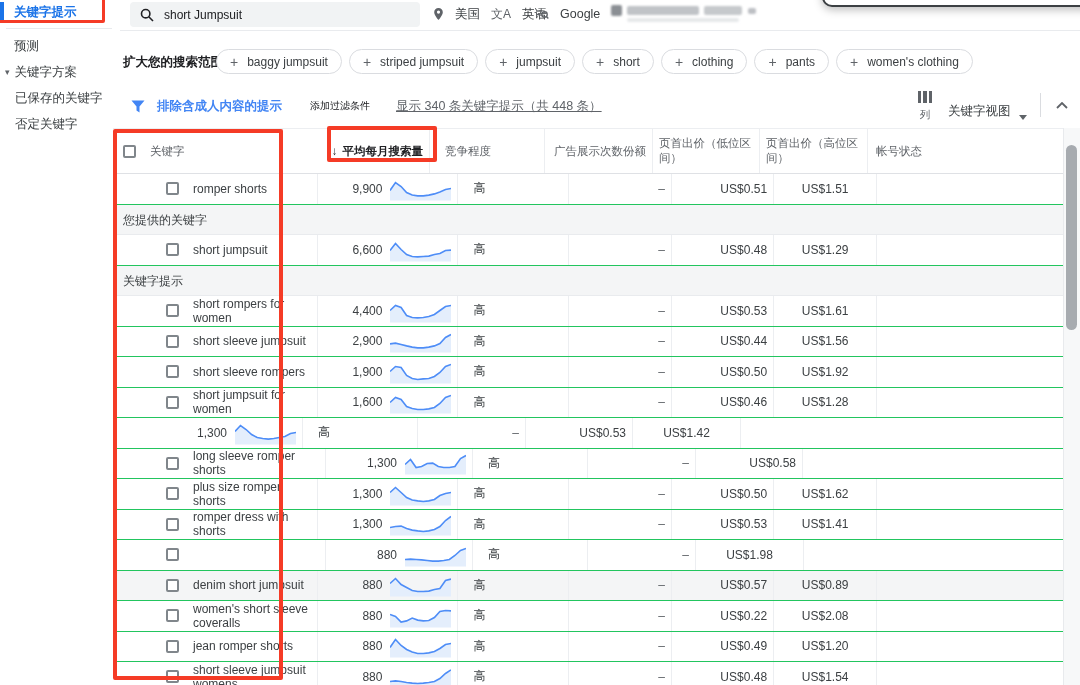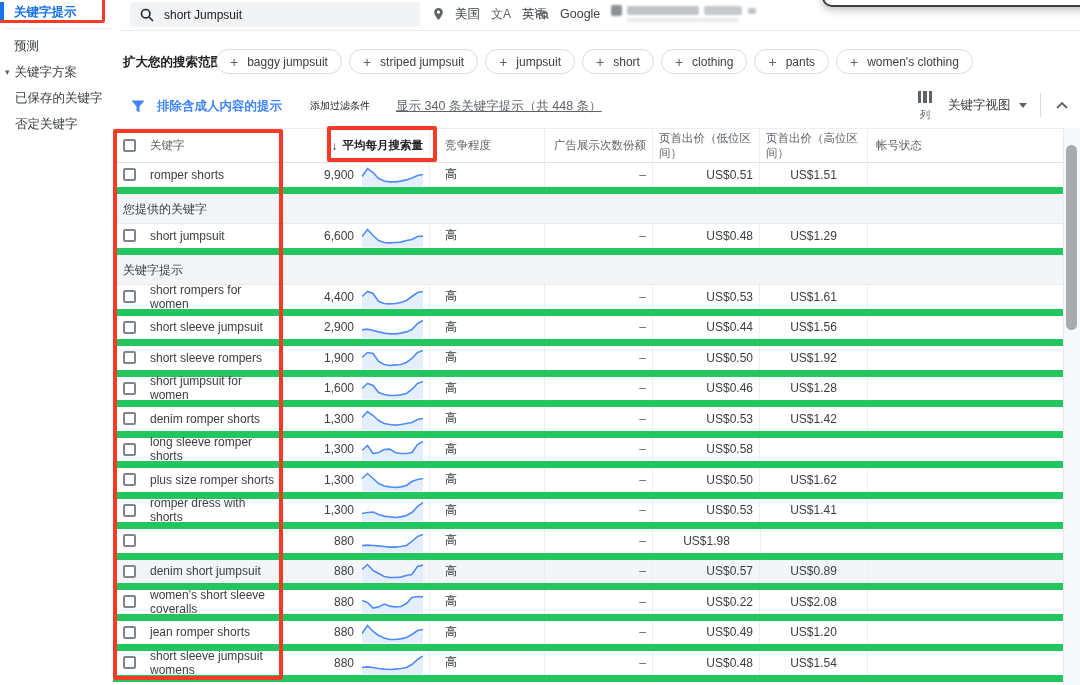--- a/index.html
+++ b/index.html
@@ -44,29 +44,29 @@
 
   
   .toolbar-left { position:absolute; left:131px; top:90px; height:32px; display:flex; align-items:center;justify-content:center; }
   .lnk-exclude { color:#4285f4; font-size:12.5px; font-weight:bold; margin-left:12px; cursor:pointer; }
   .lnk-filter { color:#202124; font-size:10px; font-weight:normal; margin-left:28px; cursor:pointer; }
   .results-summary { color:#5f6368; font-size:12.5px; margin-left:26px;text-decoration:underline; }
   .columns-btn { position:absolute; left:908px; top:89px; width:34px; text-align:center; cursor:pointer; }
   .col-bars { display:inline-flex; gap:2px; height:12px; }
   .col-bars i { width:3.5px; background:#5f6368; }
   .col-label { font-size:10.5px; color:#5f6368; display:block; margin-top:1px; }
-  .view-btn { position:absolute; left:948px; top:90px; height:30px; display:flex; align-items:center; gap:8px; font-size:12.5px; color:#3c4043; cursor:pointer; }
+  .view-btn { position:absolute; left:948px; top:90px; height:30px; display:flex; align-items:flex-end; gap:8px; font-size:12.5px; color:#3c4043; cursor:pointer; }
   .caret-down { width:0; height:0; border-left:4px solid transparent; border-right:4px solid transparent; border-top:5px solid #5f6368; }
   .v-divider { position:absolute; left:1040px; top:93px; width:1px; height:24px; background:#dadce0; }
   .collapse-btn { position:absolute; left:1051px; top:94px; width:22px; height:22px; display:flex; align-items:center; justify-content:center; cursor:pointer; }
 
   
   .tbl { position:absolute; left:113px; top:128px; width:950px; }
-  .thead { display:flex; height:35px; border-top:1px solid #eceef1; border-bottom:1px solid #dfe1e5; align-items:center; }
-  .row { display:flex; height:30.5px; border-bottom:7px solid #22c55e; align-items:center; background:#fff; }
+  .thead { display:flex; height:46px; border-top:1px solid #eceef1; border-bottom:1px solid #dfe1e5; align-items:center; }
+  .row { display:flex; height:30.5px; border-bottom:1px solid #22c55e; align-items:center; background:#fff;padding-left:43px; }
   .row.hl { background:#f4f5f6; }
   .section-row { display:block; height:30.5px; line-height:30.5px; background:#f4f5f6; border-bottom:1px solid #e9ebee; padding-left:10px; font-size:12px; color:#3c4043; }
   .cell { height:100%; display:flex; align-items:center; border-right:1px solid #eceef1; font-size:12px; color:#3c4043; padding:0 6px; }
   .cell:last-child { border-right:none; }
   .c1 { width:170px; padding-left:10px; }
   .c2 { width:147px; justify-content:flex-end; gap:8px; }
   .c3 { width:115px; padding-left:15px; }
   .c4 { width:108px; justify-content:flex-end; }
   .c5 { width:107px; justify-content:flex-end; }
   .c6 { width:108px; justify-content:center; }
@@ -401,24 +401,20 @@
           </div>
           <div class="cell c5">
             <span>US$0.46</span>
           </div>
           <div class="cell c6">
             <span>US$1.28</span>
           </div>
           <div class="cell c7"></div>
         </div>
         <div class="row">
-          <div class="cell c1">
-            <span class="cb"></span>
-            <span class="kw">denim romper shorts</span>
-          </div>
           <div class="cell c2">
             <span>1,300</span>
             <svg viewBox="0 0 61 24" class="spark">
               <polygon points="0.0,10.5 5.5,4.5 11.1,8.5 16.6,13.5 22.2,16.5 27.7,17.5 33.3,18.1 38.8,17.5 44.4,16.5 49.9,15.5 55.5,12.5 61.0,11.5 61,23.5 0,23.5" fill="#e4eefc"></polygon>
               <polyline points="0.0,10.5 5.5,4.5 11.1,8.5 16.6,13.5 22.2,16.5 27.7,17.5 33.3,18.1 38.8,17.5 44.4,16.5 49.9,15.5 55.5,12.5 61.0,11.5" fill="none" stroke="#4e8df7" stroke-width="1.6"></polyline>
             </svg>
           </div>
           <div class="cell c3">
             <span>高</span>
           </div>

